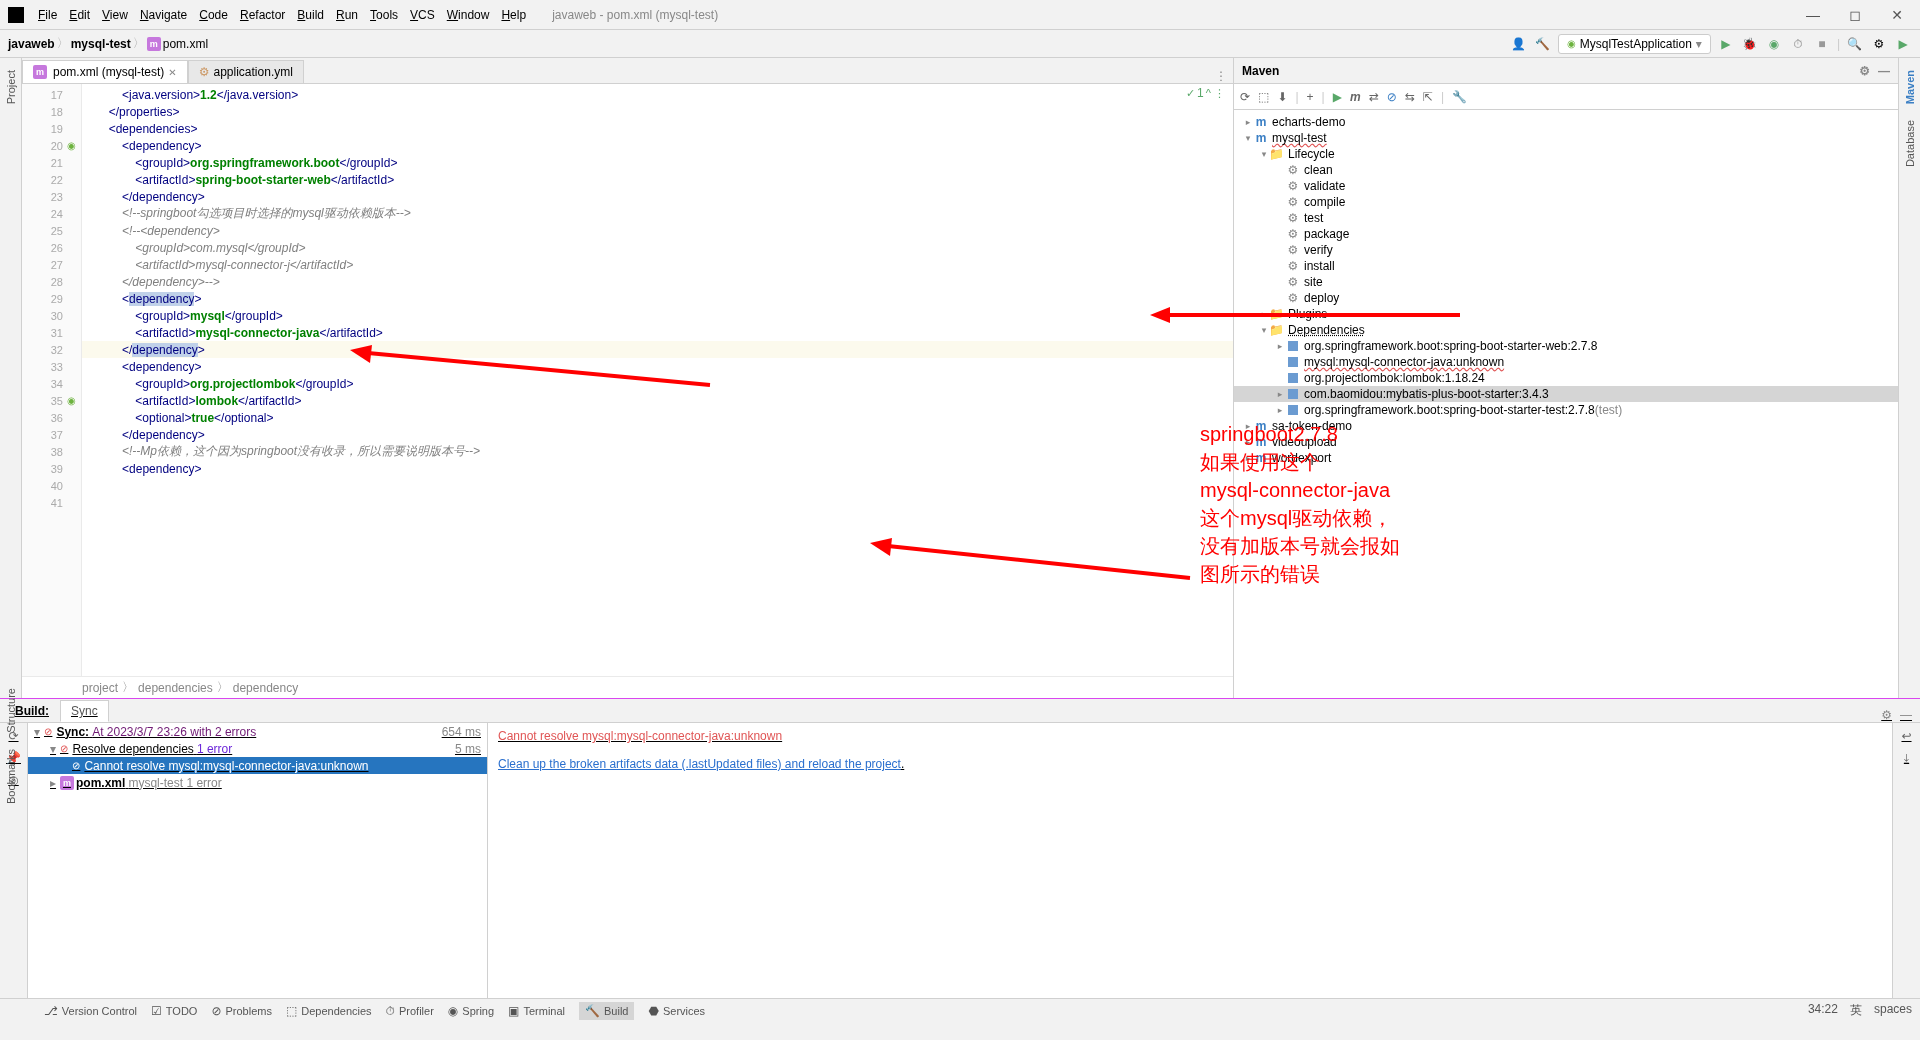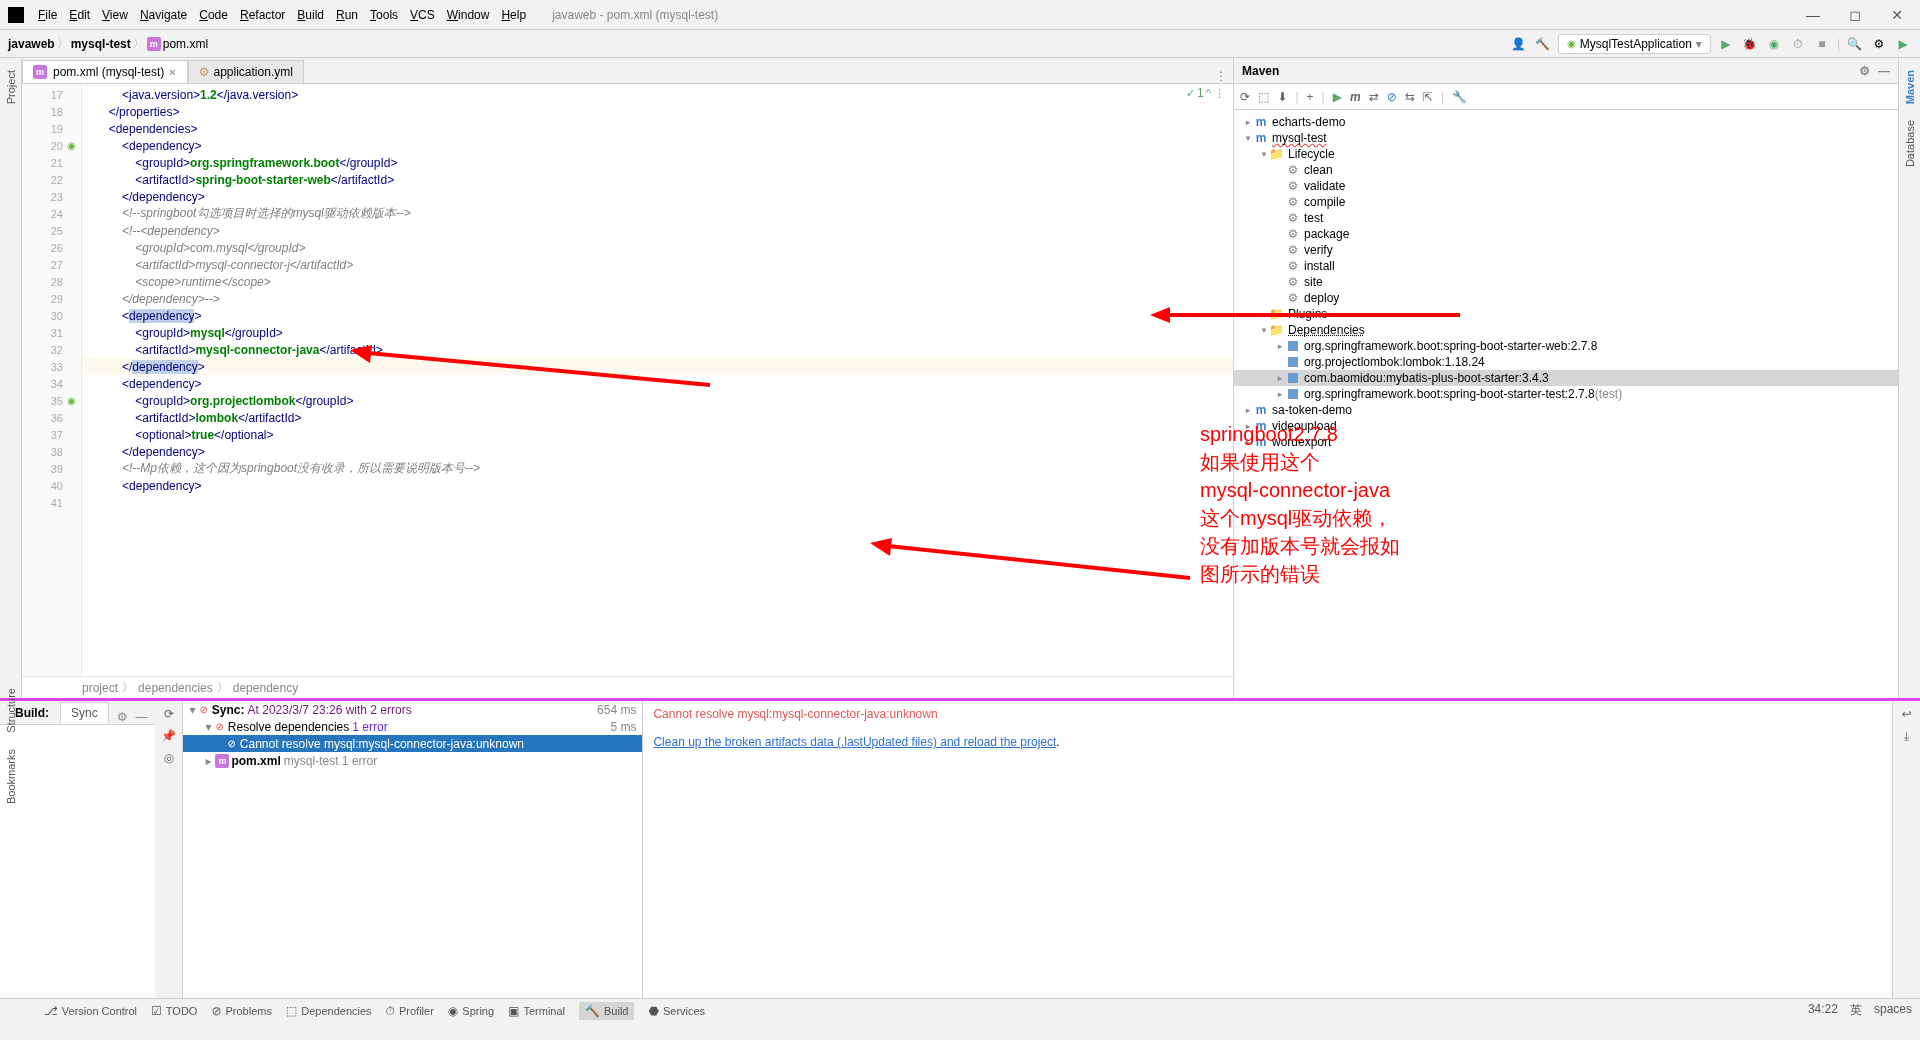--- a/index.html
+++ b/index.html
@@ -63,21 +63,21 @@
 .tree-row.selected { background: #d5d5d5; }
 .tree-arrow { width: 12px; color: #888; font-size: 9px; text-align: center; }
 .tree-icon { width: 14px; height: 14px; margin-right: 4px; display: inline-flex; align-items: center; justify-content: center; font-size: 10px; }
 .mvn-m { color: #3b7fc4; font-weight: bold; }
 .mvn-gear { color: #888; }
 .mvn-dep { background: #6b9bd1; width: 10px; height: 10px; }
 .mvn-folder { color: #a67c52; }
 .dotted { text-decoration: underline dotted; }
 .wavy-red { text-decoration: underline wavy #e05555; text-decoration-skip-ink: none; }
 
-.build-panel { height: 300px; display: flex; flex-direction: row; background: #fff; border-top: 3px solid #d946ef; }
+.build-panel { height: 300px; display: flex; flex-direction: column; background: #fff; border-top: 1px solid #d946ef; text-decoration: underline; }
 .build-tabs { height: 24px; background: #f2f2f2; border-bottom: 1px solid #d0d0d0; display: flex; align-items: flex-end; padding-left: 4px; }
 .build-tab { padding: 3px 10px; border: 1px solid transparent; cursor: pointer; color: #555; }
 .build-tab.active { background: #fff; border: 1px solid #d0d0d0; border-bottom: 1px solid #fff; }
 .build-tabs-right { margin-left: auto; padding: 0 8px; display: flex; gap: 8px; color: #888; }
 .build-body { flex: 1; display: flex; }
 .build-left-icons { width: 28px; background: #f2f2f2; border-right: 1px solid #d0d0d0; display: flex; flex-direction: column; align-items: center; gap: 8px; padding-top: 6px; color: #666; }
 .build-tree { width: 460px; border-right: 1px solid #d0d0d0; overflow: auto; }
 .btree-row { height: 17px; display: flex; align-items: center; padding: 0 6px; font-size: 11px; }
 .btree-row.sel { background: #2675bf; color: #fff; }
 .err-icon { color: #e05555; font-size: 10px; margin-right: 4px; }
@@ -207,21 +207,20 @@
           <div class="code-line"><span>        </span><span class="tag">&lt;/</span><span class="tag">properties</span><span class="tag">&gt;</span></div>
           <div class="code-line"><span>        </span><span class="tag">&lt;</span><span class="tag">dependencies</span><span class="tag">&gt;</span></div>
           <div class="code-line"><span>            </span><span class="tag">&lt;</span><span class="tag">dependency</span><span class="tag">&gt;</span></div>
           <div class="code-line"><span>                </span><span class="tag">&lt;</span><span class="tag">groupId</span><span class="tag">&gt;</span><span class="text">org.springframework.boot</span><span class="tag">&lt;/</span><span class="tag">groupId</span><span class="tag">&gt;</span></div>
           <div class="code-line"><span>                </span><span class="tag">&lt;</span><span class="tag">artifactId</span><span class="tag">&gt;</span><span class="text">spring-boot-starter-web</span><span class="tag">&lt;/</span><span class="tag">artifactId</span><span class="tag">&gt;</span></div>
           <div class="code-line"><span>            </span><span class="tag">&lt;/</span><span class="tag">dependency</span><span class="tag">&gt;</span></div>
           <div class="code-line"><span>            </span><span class="comment">&lt;!--springboot勾选项目时选择的mysql驱动依赖版本--&gt;</span></div>
           <div class="code-line"><span>            </span><span class="comment">&lt;!--&lt;dependency&gt;</span></div>
           <div class="code-line"><span>                </span><span class="comment">&lt;groupId&gt;com.mysql&lt;/groupId&gt;</span></div>
           <div class="code-line"><span>                </span><span class="comment">&lt;artifactId&gt;mysql-connector-j&lt;/artifactId&gt;</span></div>
-          <div class="code-line"><span>                </span><span class="comment">&lt;scope&gt;runtime&lt;/scope&gt;</span></div>
           <div class="code-line"><span>            </span><span class="comment">&lt;/dependency&gt;--&gt;</span></div>
           <div class="code-line"><span>            </span><span class="tag">&lt;</span><span class="tag hl-dep">dependency</span><span class="tag">&gt;</span></div>
           <div class="code-line"><span>                </span><span class="tag">&lt;</span><span class="tag">groupId</span><span class="tag">&gt;</span><span class="text">mysql</span><span class="tag">&lt;/</span><span class="tag">groupId</span><span class="tag">&gt;</span></div>
           <div class="code-line"><span>                </span><span class="tag">&lt;</span><span class="tag">artifactId</span><span class="tag">&gt;</span><span class="text">mysql-connector-java</span><span class="tag">&lt;/</span><span class="tag">artifactId</span><span class="tag">&gt;</span></div>
           <div class="code-line hl-line"><span>            </span><span class="tag">&lt;/</span><span class="tag hl-dep">dependency</span><span class="tag">&gt;</span></div>
           <div class="code-line"><span>            </span><span class="tag">&lt;</span><span class="tag">dependency</span><span class="tag">&gt;</span></div>
           <div class="code-line"><span>                </span><span class="tag">&lt;</span><span class="tag">groupId</span><span class="tag">&gt;</span><span class="text">org.projectlombok</span><span class="tag">&lt;/</span><span class="tag">groupId</span><span class="tag">&gt;</span></div>
           <div class="code-line"><span>                </span><span class="tag">&lt;</span><span class="tag">artifactId</span><span class="tag">&gt;</span><span class="text">lombok</span><span class="tag">&lt;/</span><span class="tag">artifactId</span><span class="tag">&gt;</span></div>
           <div class="code-line"><span>                </span><span class="tag">&lt;</span><span class="tag">optional</span><span class="tag">&gt;</span><span class="text">true</span><span class="tag">&lt;/</span><span class="tag">optional</span><span class="tag">&gt;</span></div>
           <div class="code-line"><span>            </span><span class="tag">&lt;/</span><span class="tag">dependency</span><span class="tag">&gt;</span></div>
@@ -366,20 +365,27 @@
           <span class="tree-icon">
             <span class="mvn-dep"></span>
           </span>
           <span>org.springframework.boot:spring-boot-starter-web:2.7.8</span>
         </div>
         <div class="tree-row" style="padding-left: 40px;">
           <span class="tree-arrow"></span>
           <span class="tree-icon">
             <span class="mvn-dep"></span>
           </span>
+          <span class="wavy-red">mysql:mysql-connector-java:unknown</span>
+        </div>
+        <div class="tree-row" style="padding-left: 40px;">
+          <span class="tree-arrow"></span>
+          <span class="tree-icon">
+            <span class="mvn-dep"></span>
+          </span>
           <span>org.projectlombok:lombok:1.18.24</span>
         </div>
         <div class="tree-row selected" style="padding-left: 40px;">
           <span class="tree-arrow">▸</span>
           <span class="tree-icon">
             <span class="mvn-dep"></span>
           </span>
           <span>com.baomidou:mybatis-plus-boot-starter:3.4.3</span>
         </div>
         <div class="tree-row" style="padding-left: 40px;">

